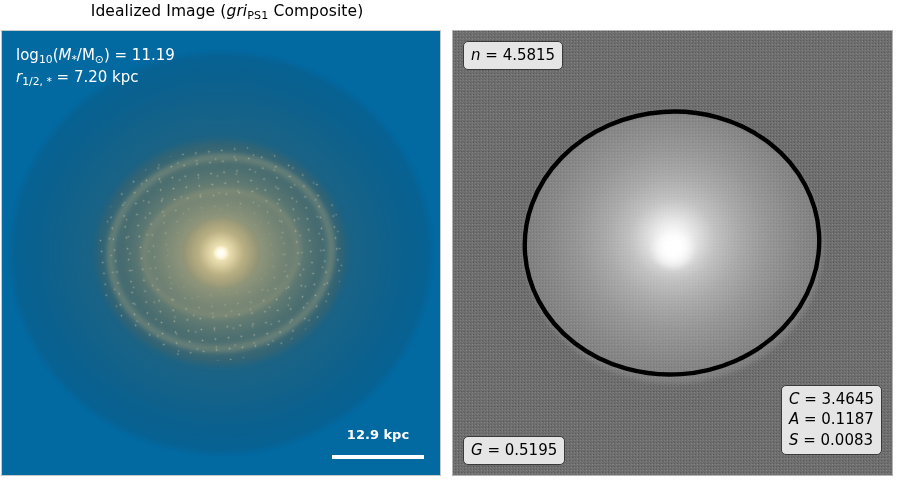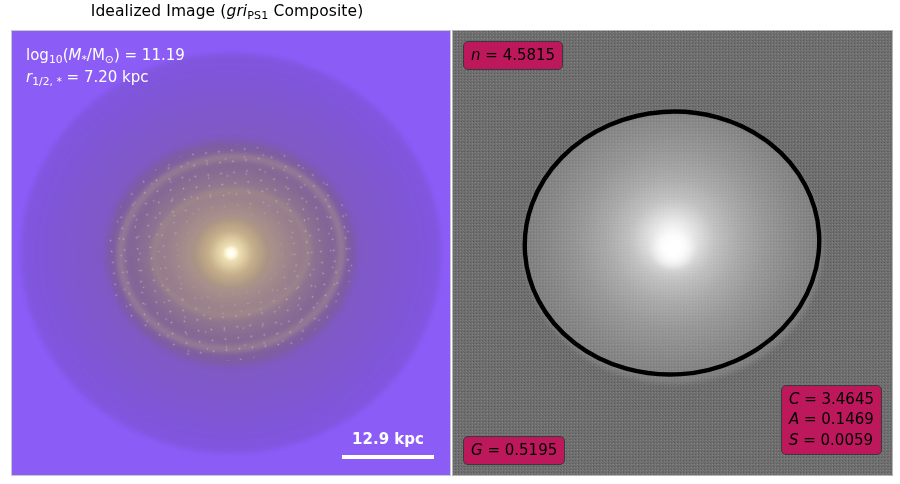--- a/index.html
+++ b/index.html
@@ -42,23 +42,23 @@
 
   
   .panel {
     position: absolute;
     top: 30px;
     height: 446px;
     overflow: hidden;
     box-sizing: border-box;
   }
   #panel-left {
-    left: 11px;
+    left: 1px;
     width: 440px;
-    background: #8b5cf6;
+    background: #0369a1;
     border: 1px solid #c9c9c9;
   }
   #panel-right {
     left: 452px;
     width: 441px;
     background: #6e6e6e;
     border: 1px solid #b4b4b4;
   }
 
   
@@ -165,23 +165,23 @@
 
   
   #scalebar-group {
     position: absolute;
     right: 16px;
     bottom: 16px;
     text-align: center;
   }
   #scalebar-label {
     color: #ffffff;
-    font-size: 15px;
+    font-size: 13px;
     font-weight: bold;
-    margin-bottom: 7px;
+    margin-bottom: 13px;
     white-space: nowrap;
     text-align: center;
   }
   #scalebar-line {
     height: 4px;
     width: 92px;
     background: #ffffff;
     margin: 0 auto;
   }
 
@@ -234,21 +234,21 @@
   }
   #segmap-contour {
     position: absolute;
     left: 0; top: 0;
     width: 100%; height: 100%;
   }
 
   
   .info-box {
     position: absolute;
-    background: #be185d;
+    background: #e5e5e5;
     border: 1.3px solid #3a3a3a;
     border-radius: 5px;
     padding: 3px 7px 4px 7px;
     font-size: 15px;
     line-height: 1.36;
     color: #000000;
     white-space: nowrap;
   }
   #box-sersic { left: 10px;  top: 10px; }
   #box-gini   { left: 10px;  bottom: 10px; text-align: right; }
@@ -315,22 +315,22 @@
       <div>
         <span class="it">G</span><span> = </span><span>0.5195</span>
       </div>
     </div>
 
     <div class="info-box" id="box-cas">
       <div>
         <span class="it">C</span><span> = </span><span>3.4645</span>
       </div>
       <div>
-        <span class="it">A</span><span> = </span><span>0.1469</span>
-      </div>
-      <div>
-        <span class="it">S</span><span> = </span><span>0.0059</span>
+        <span class="it">A</span><span> = </span><span>0.1187</span>
+      </div>
+      <div>
+        <span class="it">S</span><span> = </span><span>0.0083</span>
       </div>
     </div>
 
   </div>
 
 </div>
 
 </body></html>

